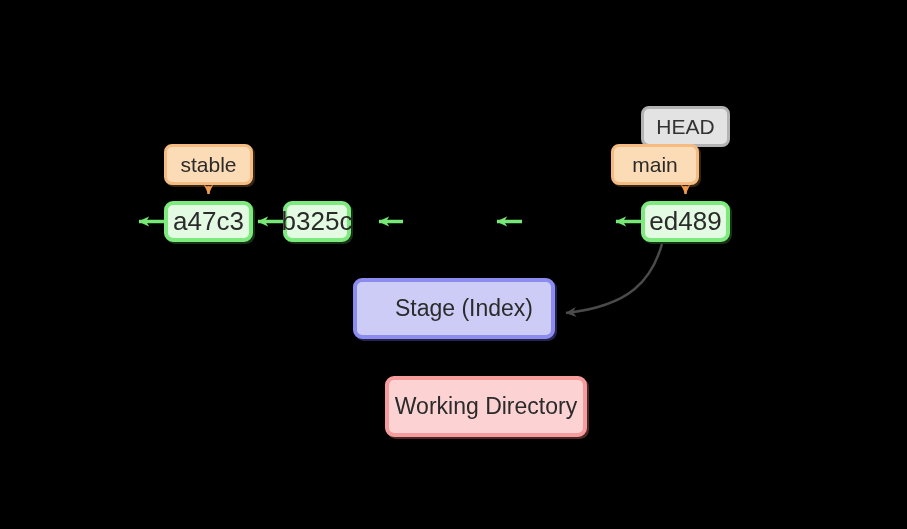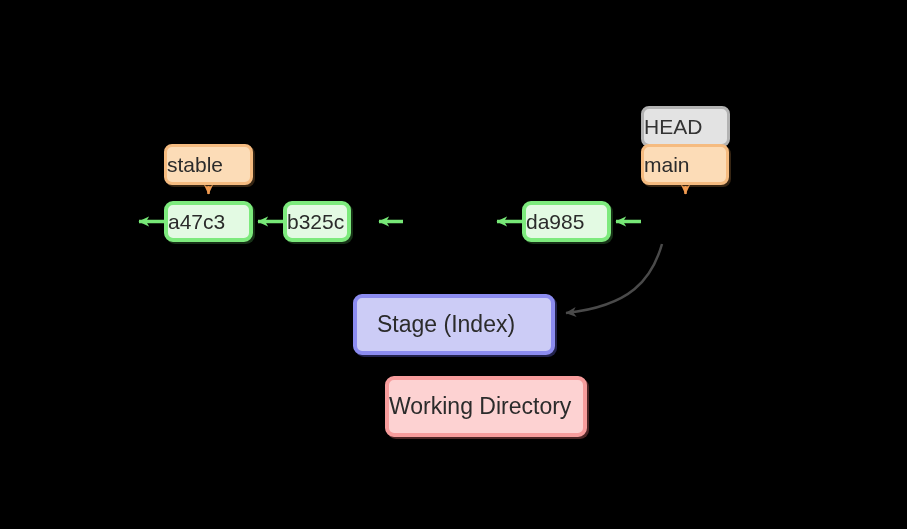--- a/index.html
+++ b/index.html
@@ -13,32 +13,32 @@
     height: 529px;
     background: var(--bg, #000);
     font-family: "Liberation Sans", sans-serif;
     overflow: hidden;
   }
   .box {
     position: absolute;
     box-sizing: border-box;
     display: flex;
     align-items: center;
-    justify-content: flex-start;
+    justify-content: center;
     color: var(--text, #2b2b2b);
     white-space: nowrap;
   }
   .commit {
     width: 89px;
     height: 41px;
     top: 201px;
     background: var(--green-fill);
     border: 4px solid var(--green-border);
     border-radius: 9px;
-    font-size: 21px;
+    font-size: 26px;
     box-shadow: 2px 2px 0 rgba(90, 200, 90, 0.25);
   }
   .branch {
     width: 89px;
     height: 41px;
     background: var(--orange-fill);
     border: 3px solid var(--orange-border);
     border-radius: 8px;
     font-size: 21px;
     box-shadow: 2px 2px 0 rgba(220, 150, 80, 0.25);
@@ -54,21 +54,21 @@
     z-index: 1;
   }
   .area {
     width: 202px;
     height: 61px;
     left: 353px;
     border-radius: 9px;
     font-size: 23px;
   }
   .stage {
-    top: 294px;
+    top: 278px;
     background: var(--purple-fill);
     border: 4px solid var(--purple-border);
     box-shadow: 2px 2px 0 rgba(100, 100, 220, 0.35);
     padding-left: 20px;
   }
   .working {
     top: 376px;
     background: var(--pink-fill);
     border: 4px solid var(--pink-border);
     box-shadow: 2px 2px 0 rgba(220, 110, 110, 0.35);
@@ -110,36 +110,36 @@
     <path d="M 208.5 186 L 208.5 194" fill="none" stroke-width="2.5" marker-end="url(#ah-orange)" stroke="#f09a50"></path>
     <path d="M 685.5 186 L 685.5 194" fill="none" stroke-width="2.5" marker-end="url(#ah-orange)" stroke="#f09a50"></path>
 
     <path d="M 662 244 C 652 279, 631 306, 566 313" fill="none" stroke-width="2.5" marker-end="url(#ah-dark)" stroke="#4a4a4a"></path>
   </svg>
 
   <div class="box head-box" style="left:641px; top:106px;">
     <span>HEAD</span>
   </div>
 
-  <div class="box branch" style="left:641px; top:144px; width:88px; z-index:2;">
+  <div class="box branch" style="left:611px; top:144px; width:88px; z-index:2;">
     <span>main</span>
   </div>
 
   <div class="box branch" style="left:164px; top:144px;">
     <span>stable</span>
   </div>
 
   <div class="box commit" style="left:164px;">
     <span>a47c3</span>
   </div>
   <div class="box commit" style="left:283px; width:68px;">
     <span>b325c</span>
   </div>
-  <div class="box commit" style="left:522px;">
-    <span>da985</span>
+  <div class="box commit" style="left:641px;">
+    <span>ed489</span>
   </div>
 
   <div class="box area stage">
     <span>Stage (Index)</span>
   </div>
 
   <div class="box area working">
     <span>Working Directory</span>
   </div>
 

